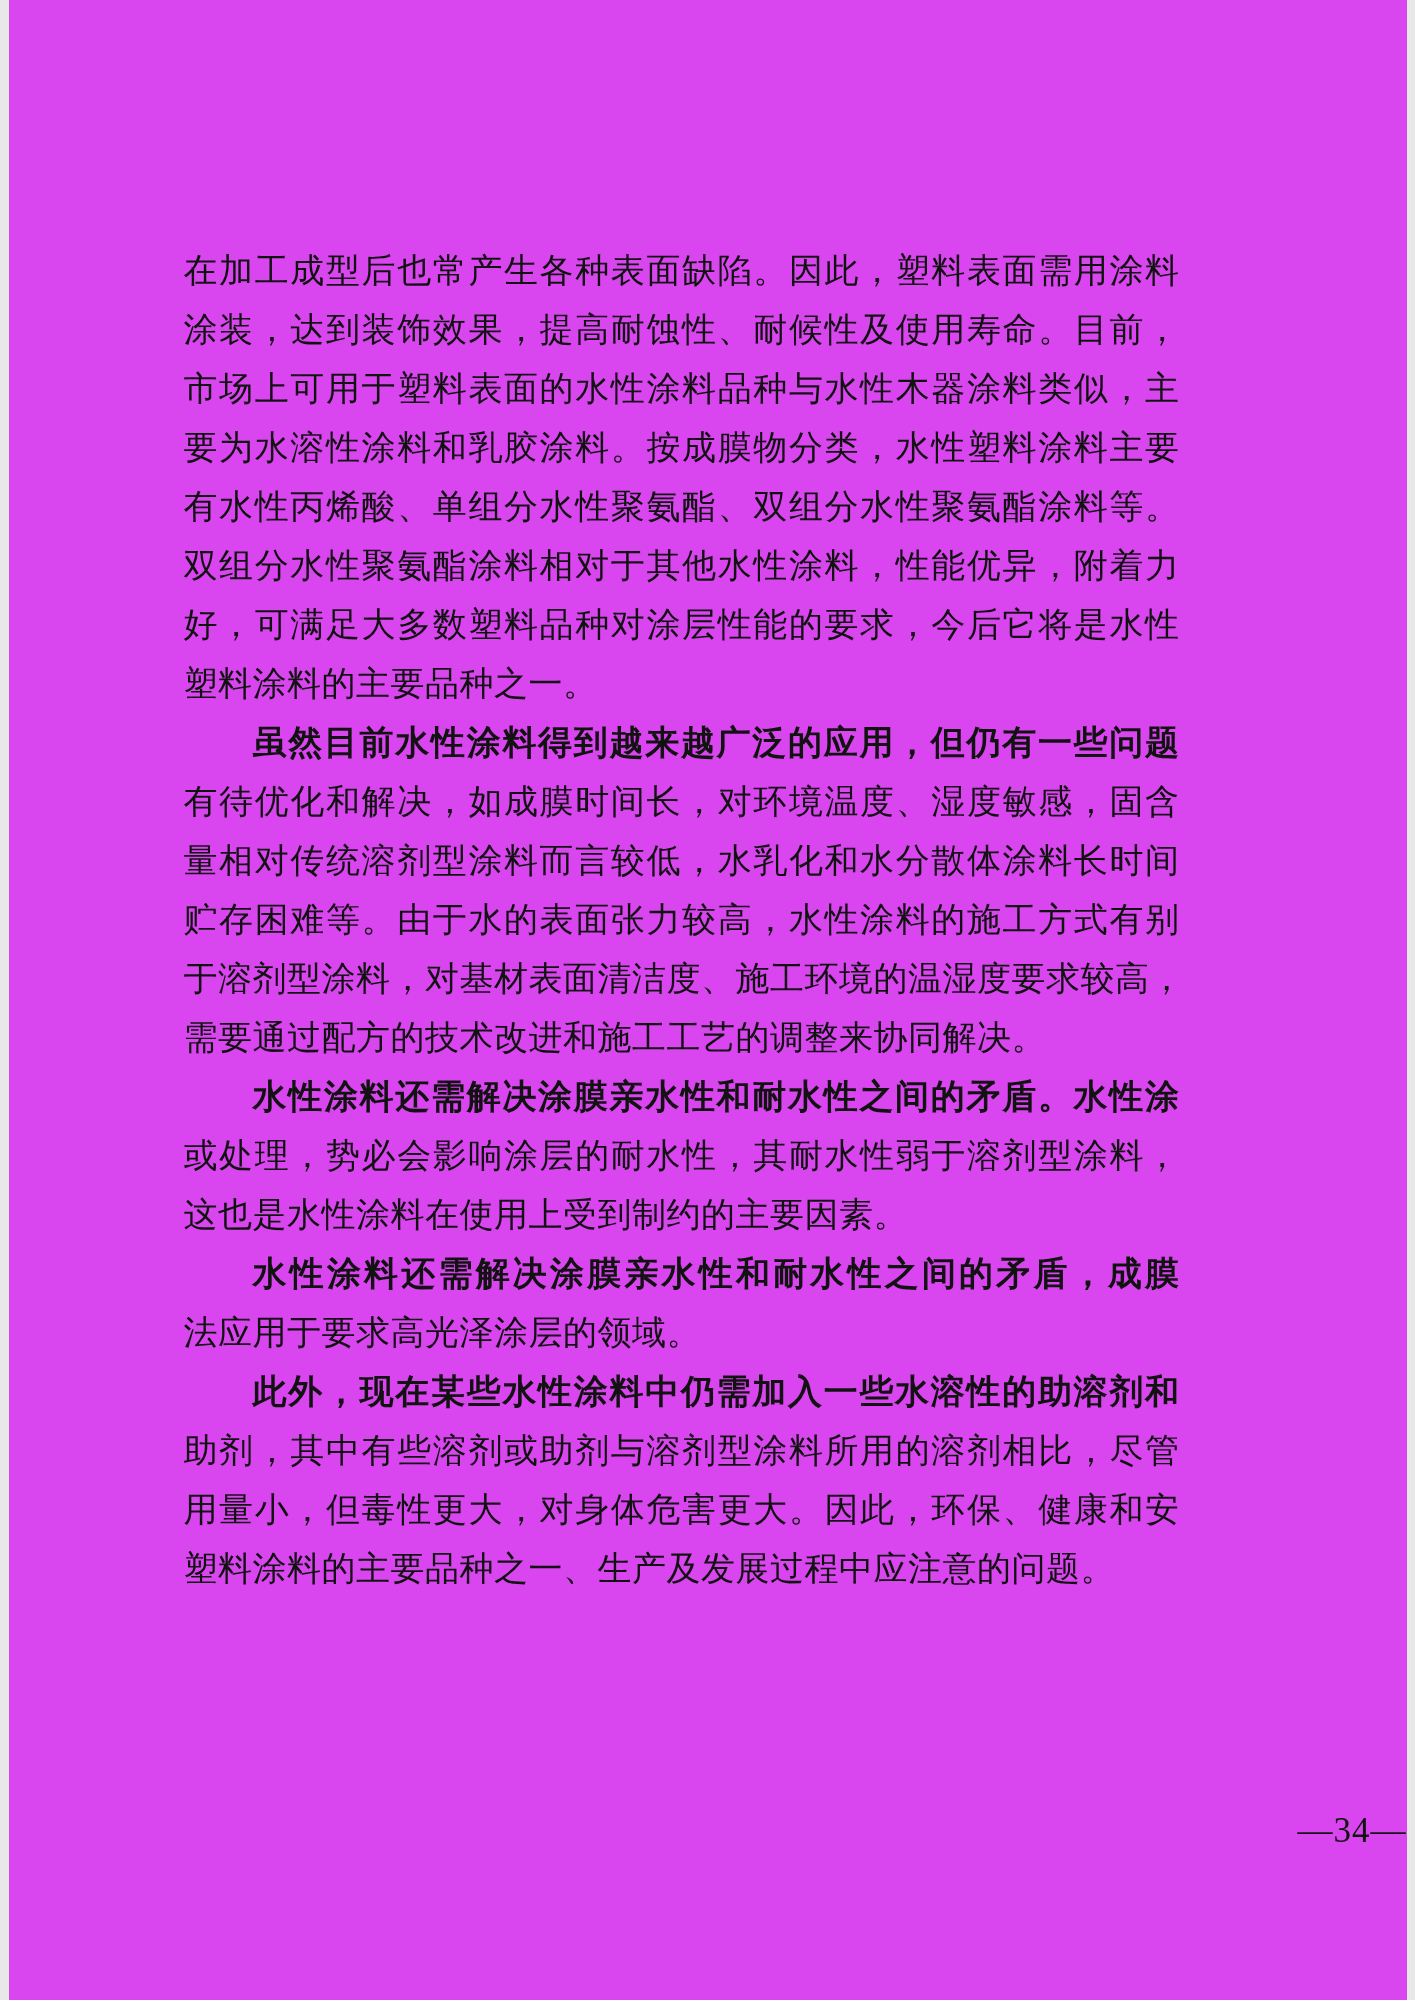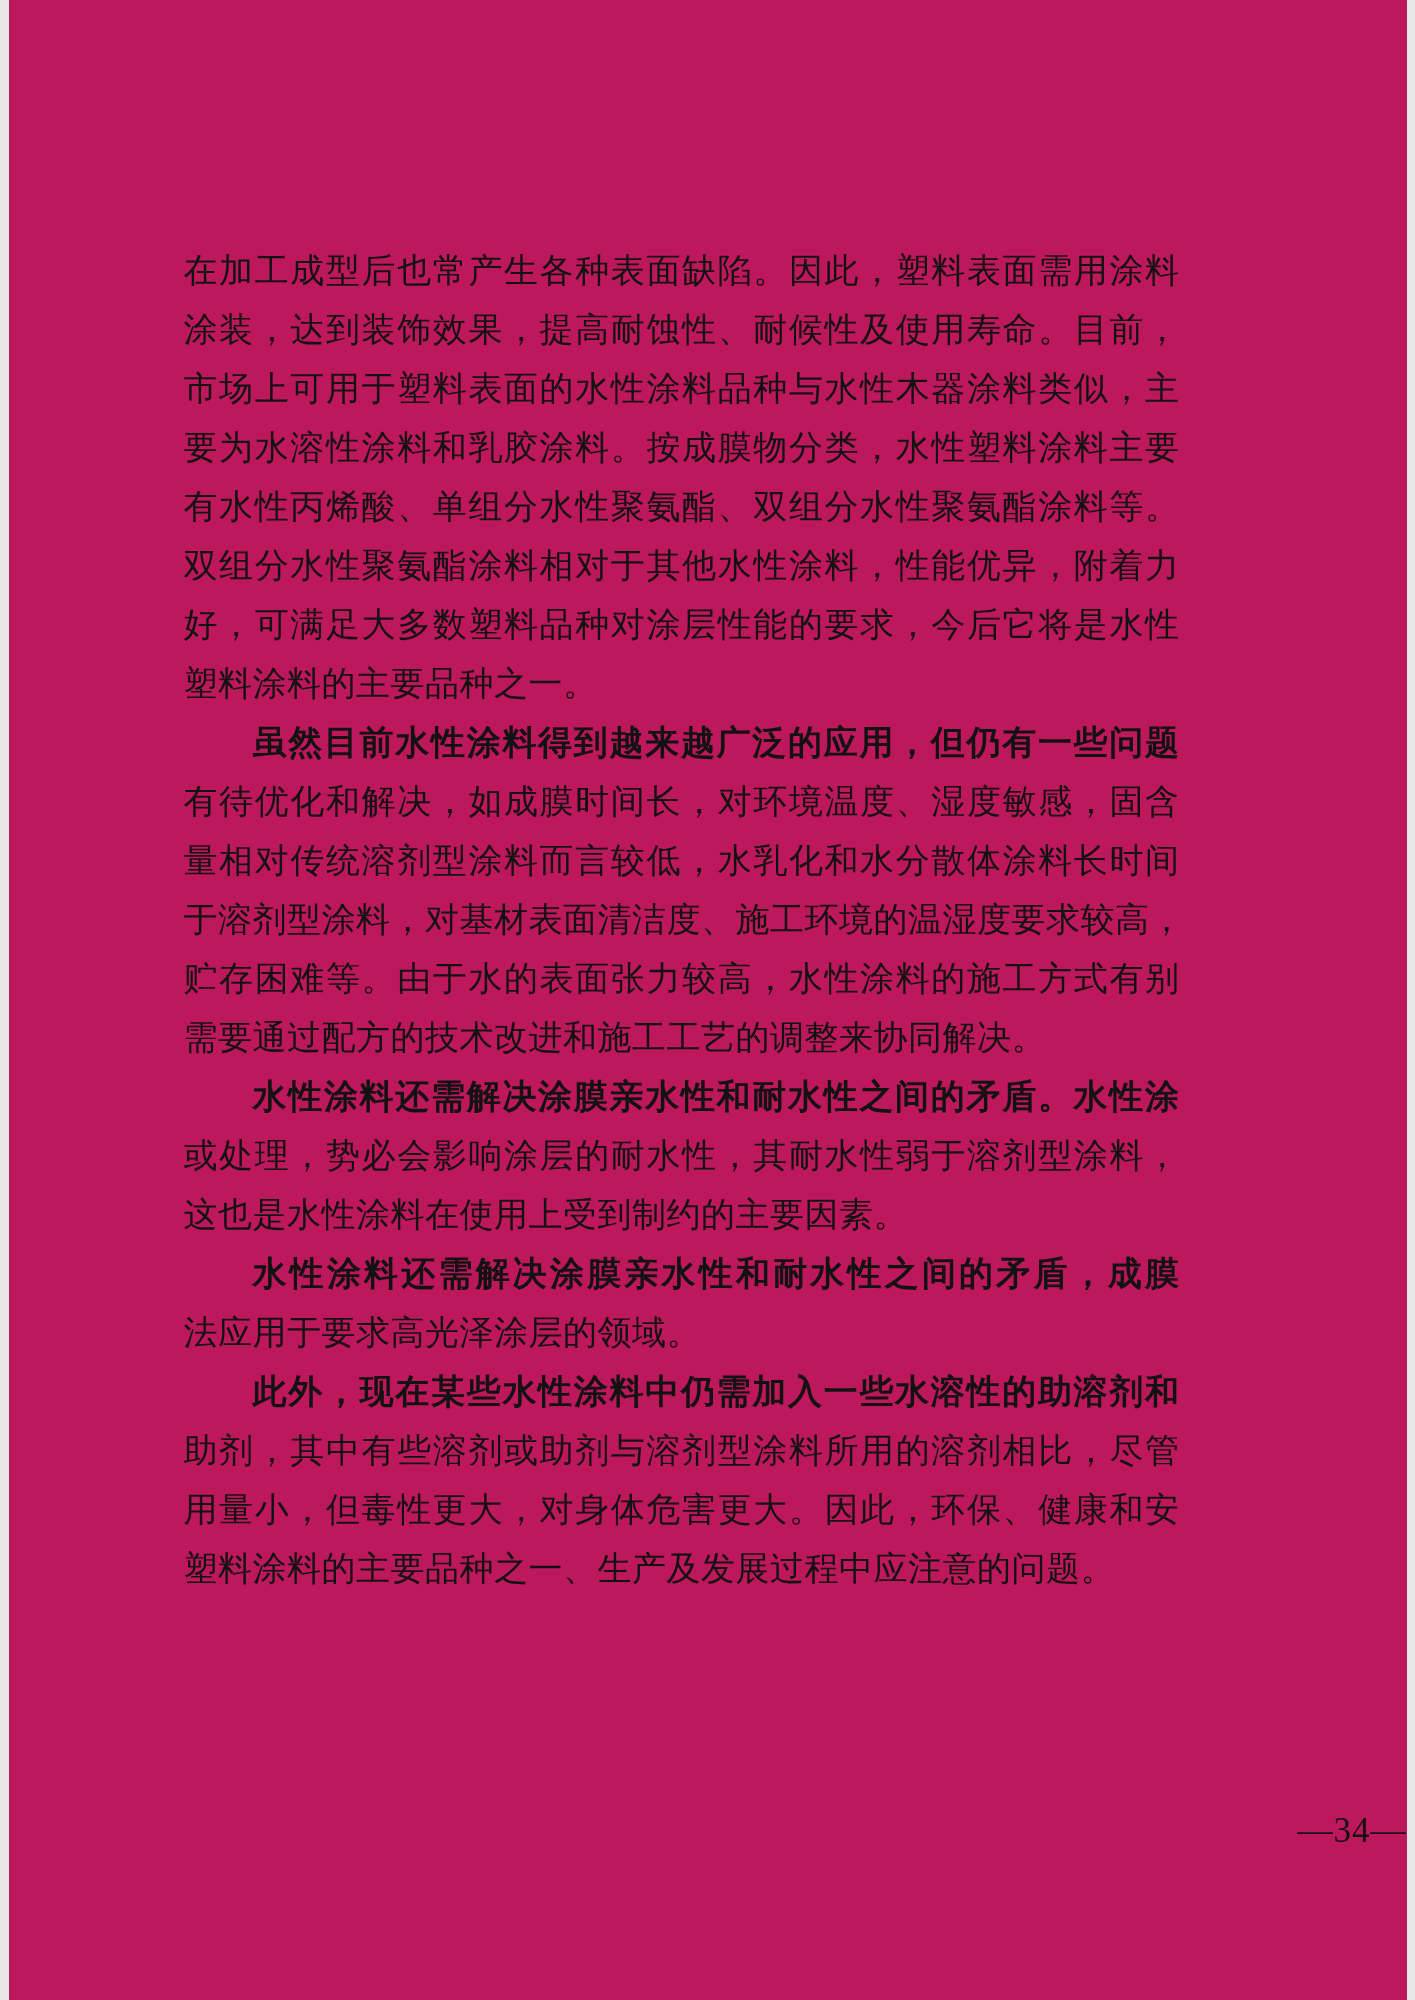--- a/index.html
+++ b/index.html
@@ -4,21 +4,21 @@
 <style>
   html, body {
     margin: 0;
     padding: 0;
     background: #e8e8e8;
   }
   .page {
     position: relative;
     width: 1398px;
     height: 2000px;
-    background: #be185d;
+    background: #d946ef;
     margin: 0 auto;
     overflow: hidden;
     font-family: "Liberation Serif", "DejaVu Serif", serif;
     color: #121212;
   }
   .text-block {
     position: absolute;
     left: 175px;
     top: 241px;
     width: 996px;
@@ -62,22 +62,22 @@
     <div class="line">涂装，达到装饰效果，提高耐蚀性、耐候性及使用寿命。目前，</div>
     <div class="line">市场上可用于塑料表面的水性涂料品种与水性木器涂料类似，主</div>
     <div class="line">要为水溶性涂料和乳胶涂料。按成膜物分类，水性塑料涂料主要</div>
     <div class="line">有水性丙烯酸、单组分水性聚氨酯、双组分水性聚氨酯涂料等。</div>
     <div class="line">双组分水性聚氨酯涂料相对于其他水性涂料，性能优异，附着力</div>
     <div class="line">好，可满足大多数塑料品种对涂层性能的要求，今后它将是水性</div>
     <div class="line end">塑料涂料的主要品种之一。</div>
     <div class="line indent">虽然目前水性涂料得到越来越广泛的应用，但仍有一些问题</div>
     <div class="line">有待优化和解决，如成膜时间长，对环境温度、湿度敏感，固含</div>
     <div class="line">量相对传统溶剂型涂料而言较低，水乳化和水分散体涂料长时间</div>
+    <div class="line">贮存困难等。由于水的表面张力较高，水性涂料的施工方式有别</div>
     <div class="line">于溶剂型涂料，对基材表面清洁度、施工环境的温湿度要求较高，</div>
-    <div class="line">贮存困难等。由于水的表面张力较高，水性涂料的施工方式有别</div>
     <div class="line end">需要通过配方的技术改进和施工工艺的调整来协同解决。</div>
     <div class="line indent">水性涂料还需解决涂膜亲水性和耐水性之间的矛盾。水性涂</div>
     <div class="line">或处理，势必会影响涂层的耐水性，其耐水性弱于溶剂型涂料，</div>
     <div class="line end">这也是水性涂料在使用上受到制约的主要因素。</div>
     <div class="line indent">水性涂料还需解决涂膜亲水性和耐水性之间的矛盾，成膜</div>
     <div class="line end">法应用于要求高光泽涂层的领域。</div>
     <div class="line indent">此外，现在某些水性涂料中仍需加入一些水溶性的助溶剂和</div>
     <div class="line">助剂，其中有些溶剂或助剂与溶剂型涂料所用的溶剂相比，尽管</div>
     <div class="line">用量小，但毒性更大，对身体危害更大。因此，环保、健康和安</div>
     <div class="line end">塑料涂料的主要品种之一、生产及发展过程中应注意的问题。</div>

